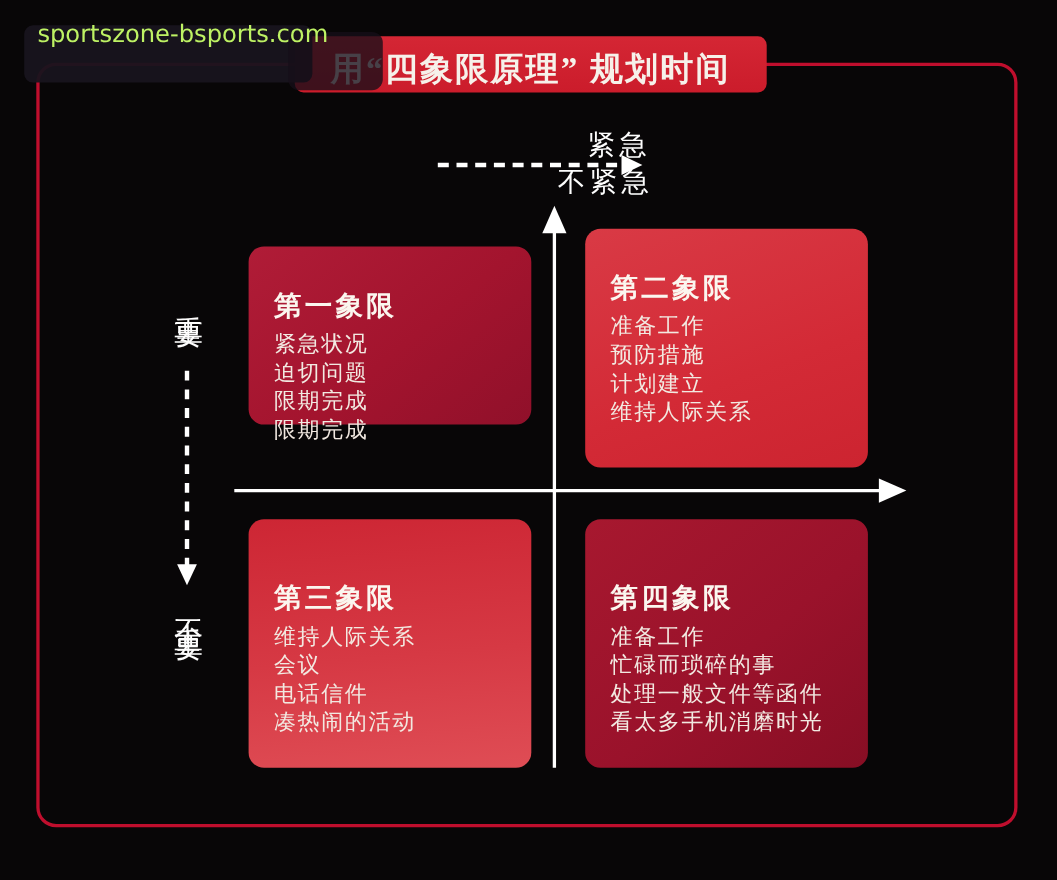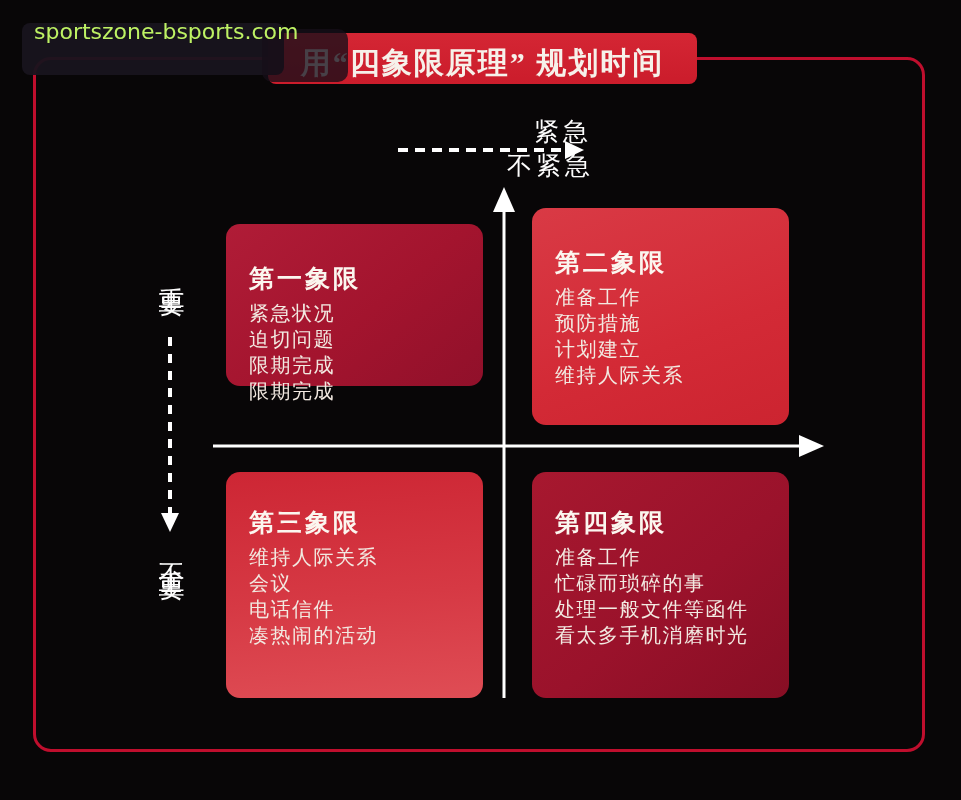--- a/index.html
+++ b/index.html
@@ -19,21 +19,21 @@
   
   .axes{position:absolute;left:0;top:0;}
   .axis-line{stroke:#ffffff;stroke-width:3;}
   .dash-line{stroke:#ffffff;stroke-width:4;}
   
   .qbox{
     position:absolute;width:257px;box-sizing:border-box;
     border-radius:14px;color:#f2e9e1;
     padding:42px 18px 0 23px;
   }
-  .qbox.low{padding-top:38px;}
+  .qbox.low{padding-top:60px;}
   .q1{left:226px;top:224px;height:162px;background:linear-gradient(140deg,#b01c37 0%,#a3142e 55%,#90102a 100%);}
   .q2{left:532px;top:208px;height:217px;background:linear-gradient(160deg,#d93a45 0%,#d32a36 60%,#cc2430 100%);}
   .q3{left:226px;top:472px;height:226px;background:linear-gradient(175deg,#cd2634 0%,#d63944 55%,#df4d55 100%);}
   .q4{left:532px;top:472px;height:226px;background:linear-gradient(140deg,#a7182f 0%,#9a122b 55%,#870e24 100%);}
   .qtitle{
     margin:0 0 9px 0;font-size:25px;font-weight:bold;
     letter-spacing:3px;color:#fbf6ef;line-height:25px;
   }
   .qlist{list-style:none;margin:0;padding:0;}
   .qlist li{font-size:20px;line-height:26px;letter-spacing:1.5px;}

